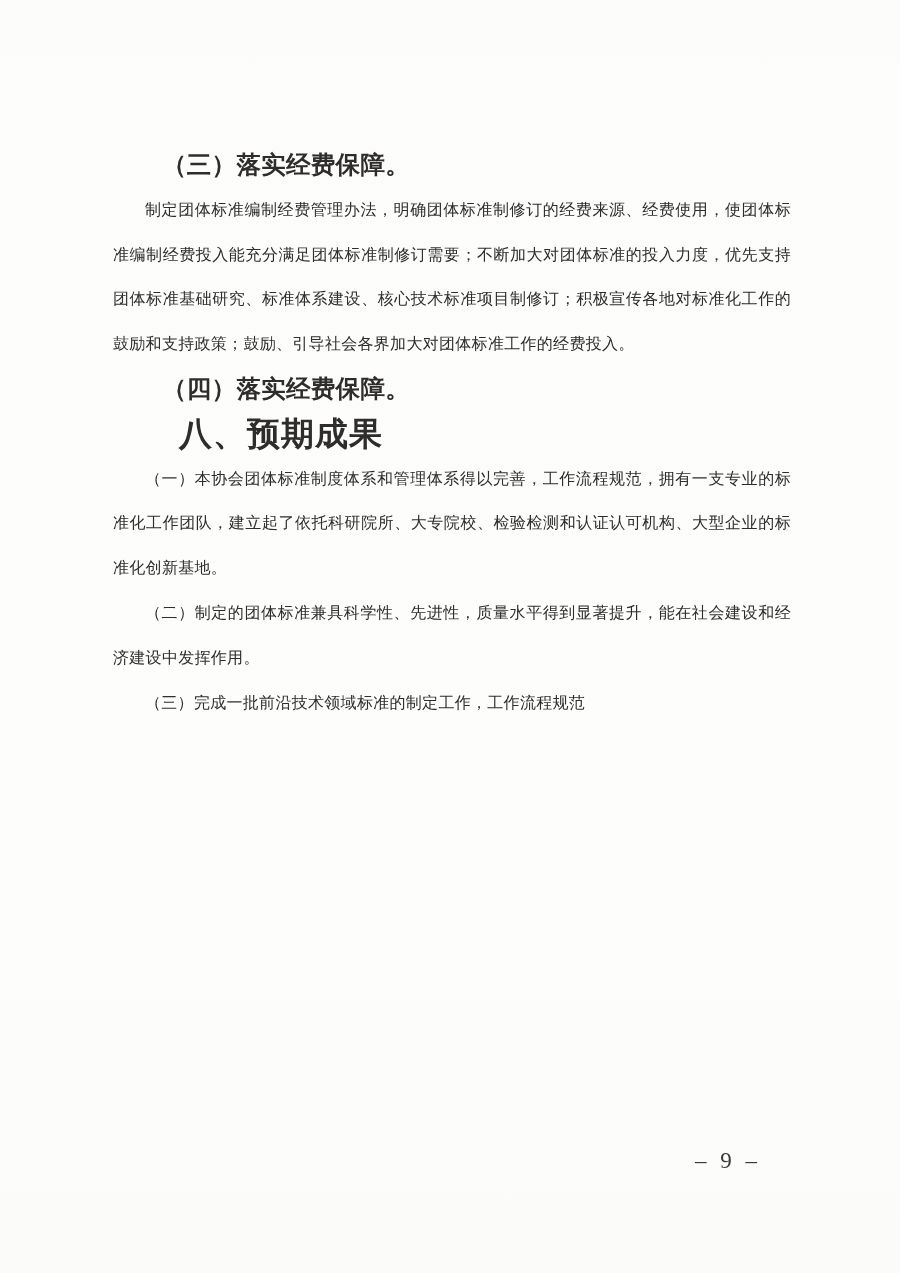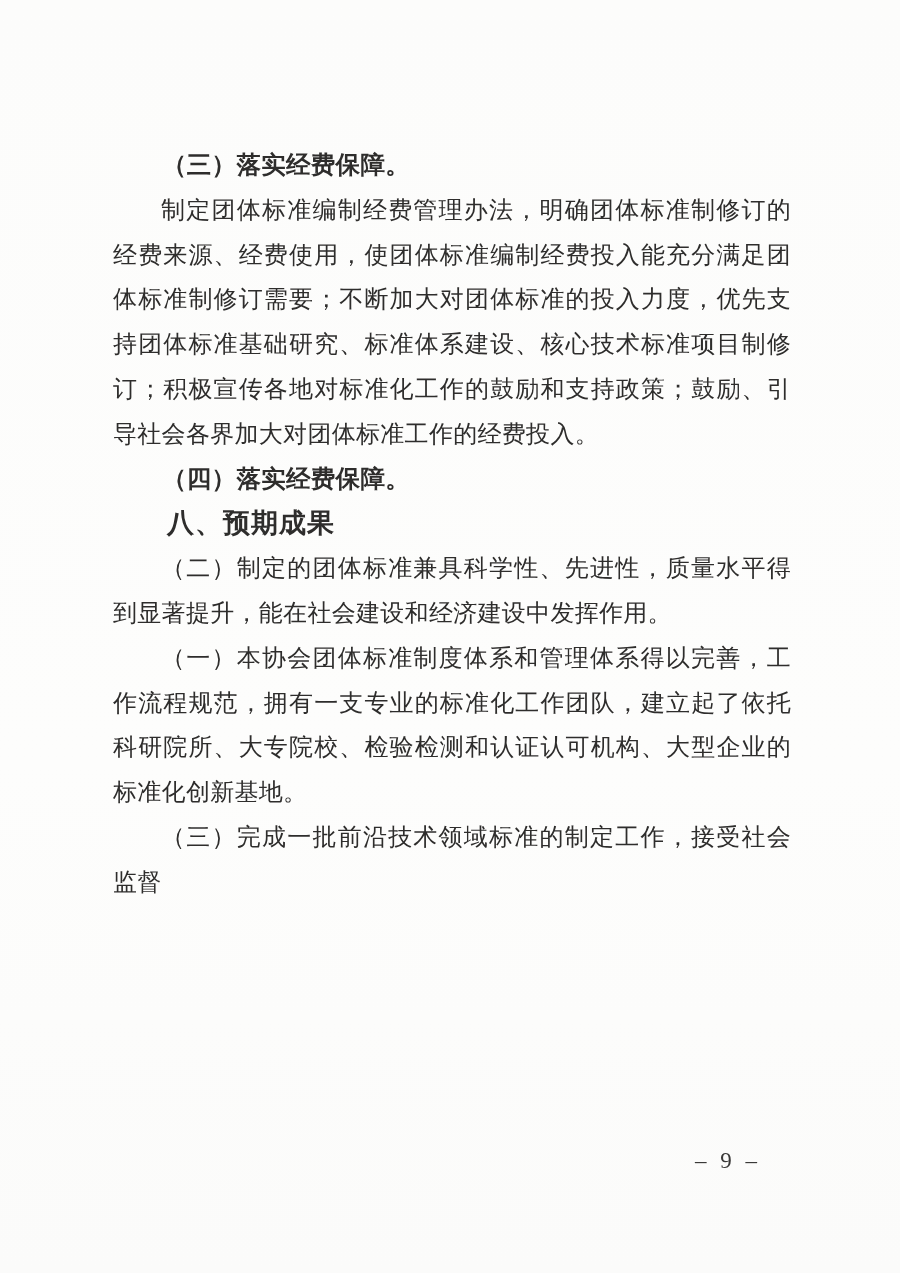--- a/index.html
+++ b/index.html
@@ -19,35 +19,35 @@
   }
   .content {
     position: absolute;
     left: 113px;
     top: 143px;
     width: 678px;
   }
   .content p {
     margin: 0;
     padding: 0;
-    font-size: 24px;
+    font-size: 16px;
     line-height: 44.8px;
     text-align: justify;
     text-justify: inter-ideograph;
     text-indent: 2em;
     letter-spacing: 0.3px;
   }
   .content p.heading {
     font-weight: bold;
     font-size: 24.5px;
   }
   .content p.section {
     font-family: "Liberation Sans", "DejaVu Sans", sans-serif;
     font-weight: bold;
-    font-size: 27px;
+    font-size: 33px;
     letter-spacing: 1px;
   }
   .page-number {
     position: absolute;
     left: 668px;
     top: 1148px;
     width: 120px;
     text-align: center;
     font-size: 23px;
     letter-spacing: 4px;
@@ -57,18 +57,18 @@
 </style>
 </head>
 <body>
 
 <div class="page">
   <div class="content">
     <p class="heading">（三）落实经费保障。</p>
     <p class="body">制定团体标准编制经费管理办法，明确团体标准制修订的经费来源、经费使用，使团体标准编制经费投入能充分满足团体标准制修订需要；不断加大对团体标准的投入力度，优先支持团体标准基础研究、标准体系建设、核心技术标准项目制修订；积极宣传各地对标准化工作的鼓励和支持政策；鼓励、引导社会各界加大对团体标准工作的经费投入。</p>
     <p class="heading">（四）落实经费保障。</p>
     <p class="section">八、预期成果</p>
+    <p class="body">（一）本协会团体标准制度体系和管理体系得以完善，工作流程规范，拥有一支专业的标准化工作团队，建立起了依托科研院所、大专院校、检验检测和认证认可机构、大型企业的标准化创新基地。</p>
     <p class="body">（二）制定的团体标准兼具科学性、先进性，质量水平得到显著提升，能在社会建设和经济建设中发挥作用。</p>
-    <p class="body">（一）本协会团体标准制度体系和管理体系得以完善，工作流程规范，拥有一支专业的标准化工作团队，建立起了依托科研院所、大专院校、检验检测和认证认可机构、大型企业的标准化创新基地。</p>
-    <p class="body">（三）完成一批前沿技术领域标准的制定工作，接受社会监督</p>
+    <p class="body">（三）完成一批前沿技术领域标准的制定工作，工作流程规范</p>
   </div>
   <div class="page-number">– 9 –</div>
 </div>
 
 </body></html>

